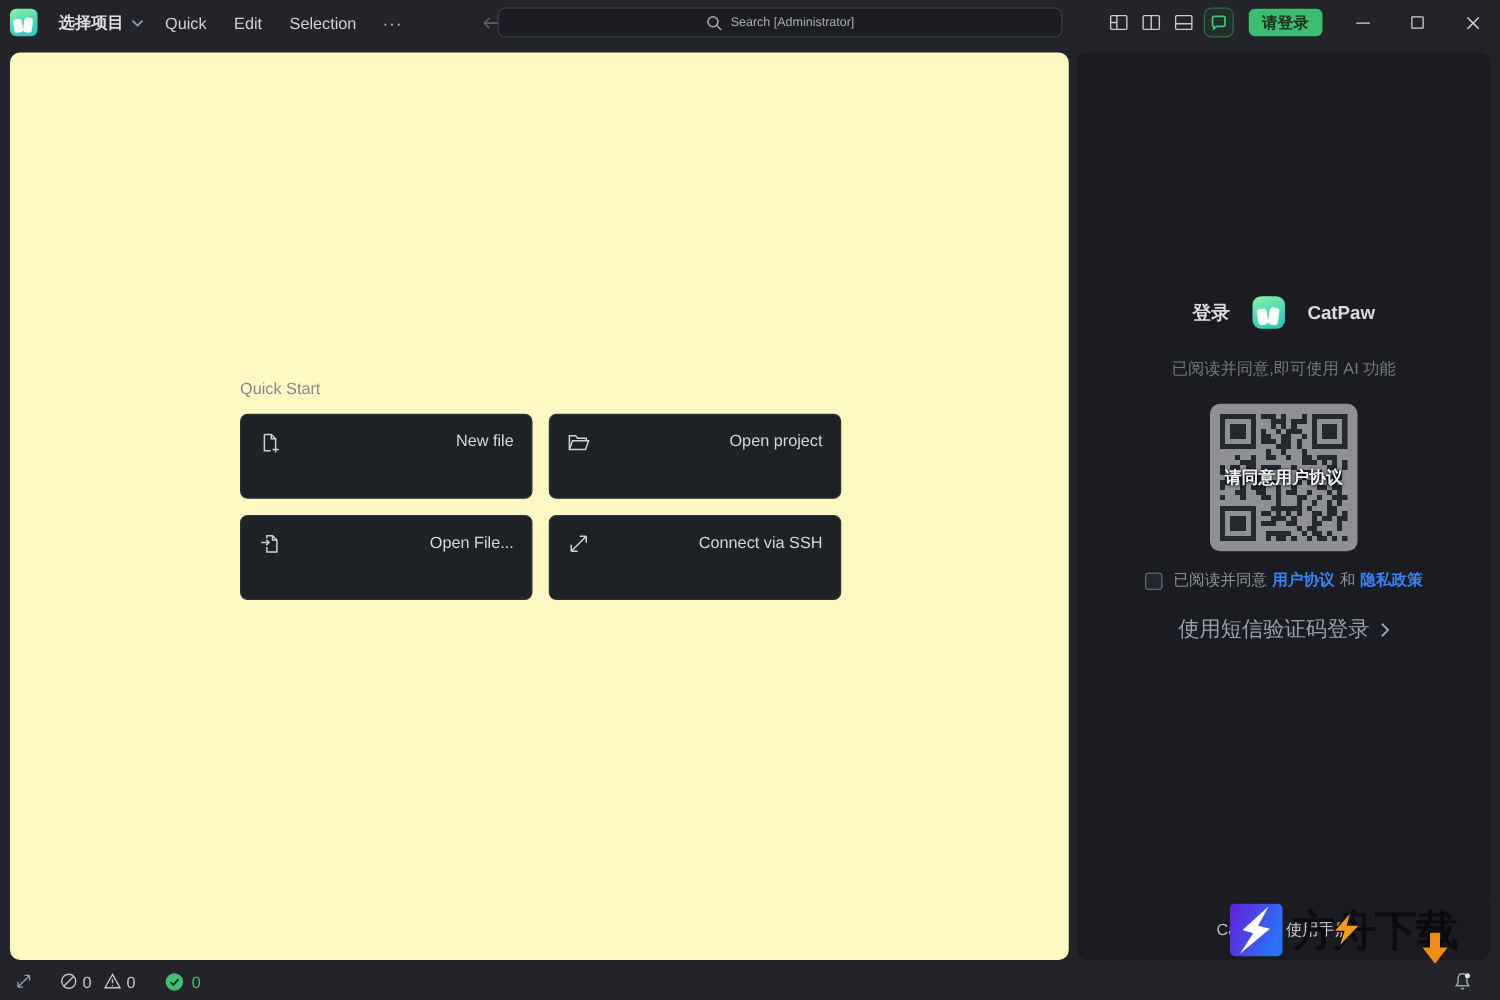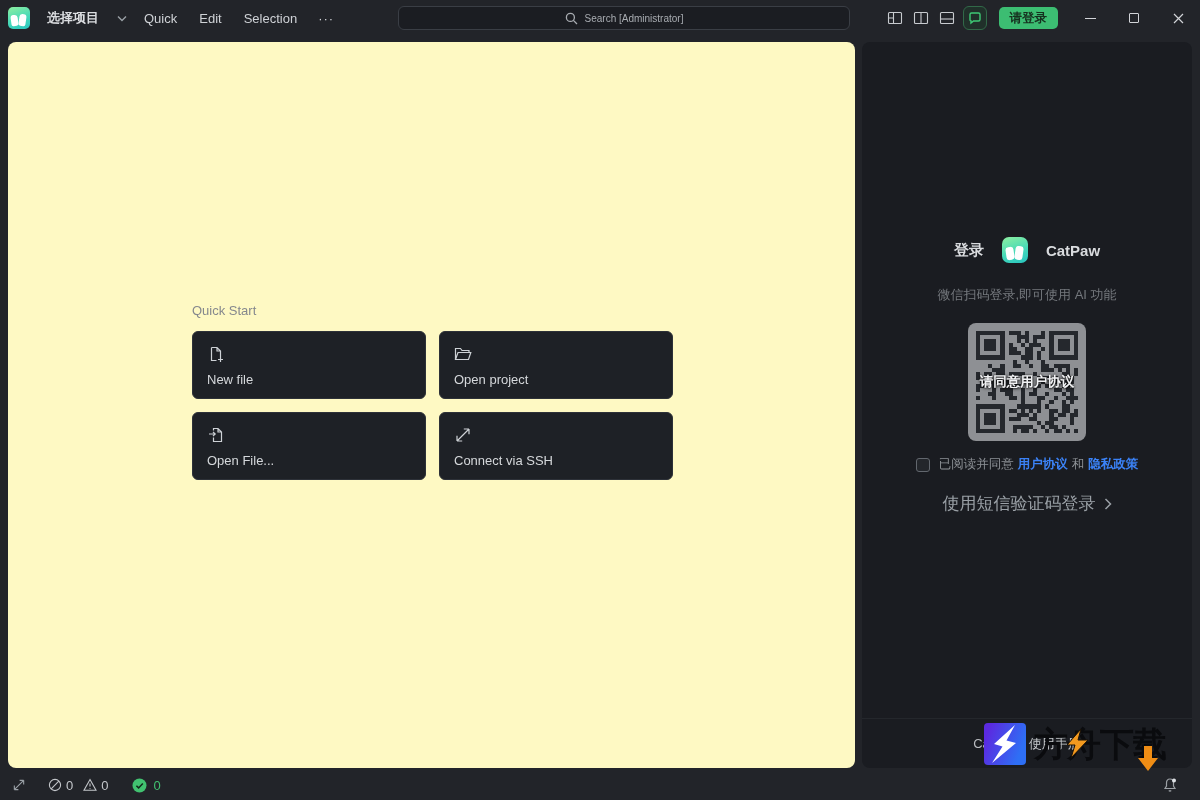--- a/index.html
+++ b/index.html
@@ -13,21 +13,21 @@
   svg { display:block; }
 
   
   .titlebar { position:absolute; top:0; left:0; right:0; height:36px; display:flex; align-items:center; }
   .tb-left { display:flex; align-items:center; height:36px; padding-left:8px; }
   .app-icon { width:22px; height:22px; border-radius:5px;
     background:linear-gradient(160deg,#8ff0a0 0%,#47d9b8 55%,#27c4c0 100%);
     position:relative; overflow:hidden; }
   .app-icon .paw1 { position:absolute; left:3px; top:8px; width:7px; height:11px; background:#fff; border-radius:3px 3px 2px 2px; transform:rotate(-8deg); }
   .app-icon .paw2 { position:absolute; left:11px; top:7px; width:7px; height:12px; background:#fdfdfd; border-radius:3px 3px 2px 2px; transform:rotate(8deg); }
-  .proj-sel { display:flex; align-items:center; gap:18px; margin-left:11px; padding:4px 6px; border-radius:5px;
+  .proj-sel { display:flex; align-items:center; gap:6px; margin-left:11px; padding:4px 6px; border-radius:5px;
     color:#dcdee1; font-size:13px; font-weight:700; cursor:pointer; }
   .proj-sel svg { color:#9aa0a6; }
   .menu-item { padding:4px 11px; color:#cfd2d6; font-size:13px; cursor:pointer; border-radius:5px; }
   .menu-more { padding:4px 10px; color:#cfd2d6; font-size:13px; letter-spacing:1px; cursor:pointer; }
   .nav-arrows { display:flex; align-items:center; gap:10px; margin-left:50px; }
   .nav-btn { width:22px; height:22px; display:flex; align-items:center; justify-content:center; cursor:pointer; }
   .nav-back { color:#565c65; }
   .nav-fwd { color:#6f7683; }
 
   .searchbox { position:absolute; left:398px; top:6px; width:452px; height:24px;
@@ -53,21 +53,21 @@
   .main-panel { position:absolute; left:8px; top:42px; width:847px; height:726px;
     background:#fef9c3; border-radius:8px; }
   .login-panel { position:absolute; left:862px; top:42px; width:330px; height:726px;
     background:#1a1c21; border-radius:8px; }
 
   
   .quickstart { position:absolute; left:184px; top:261px; width:484px; }
   .qs-label { color:#85888d; font-size:13px; margin-bottom:13px; }
   .qs-grid { display:grid; grid-template-columns:234px 234px; gap:13px 13px; }
   .qs-card { height:68px; background:#1e2126; border:1px solid #2d3138; border-radius:6px;
-    padding:13px 14px 11px; display:flex; flex-direction:column; justify-content:space-between;
+    padding:13px 14px 11px; display:flex; flex-direction:row; justify-content:space-between;
     cursor:pointer; }
   .qs-icon { color:#ced2d6; height:18px; }
   .qs-card-label { color:#d5d8db; font-size:13px; }
 
   
   .lp-title { position:absolute; top:195px; left:0; width:100%;
     display:flex; align-items:center; justify-content:center; gap:18px; }
   .lp-title .t-txt { color:#d9dbde; font-size:15px; font-weight:700; }
   .lp-logo { width:26px; height:26px; border-radius:7px;
     background:linear-gradient(160deg,#8ff0a0 0%,#47d9b8 55%,#27c4c0 100%); position:relative; overflow:hidden; }
@@ -244,21 +244,21 @@
 
 <aside class="login-panel">
   <div class="lp-title">
     <span class="t-txt">登录</span>
     <span class="lp-logo">
         <span class="paw1"></span>
         <span class="paw2"></span>
       </span>
     <span class="t-txt">CatPaw</span>
   </div>
-  <div class="lp-sub">微信扫码登录,即可使用 AI 功能</div>
+  <div class="lp-sub">已阅读并同意,即可使用 AI 功能</div>
 
   <div class="qr-wrap">
     <svg viewBox="0 0 25 25">
         <rect x="8" y="0" width="1" height="1" fill="#25282d"></rect>
         <rect x="9" y="0" width="1" height="1" fill="#25282d"></rect>
         <rect x="10" y="0" width="1" height="1" fill="#25282d"></rect>
         <rect x="12" y="0" width="1" height="1" fill="#25282d"></rect>
         <rect x="16" y="0" width="1" height="1" fill="#25282d"></rect>
         <rect x="10" y="1" width="1" height="1" fill="#25282d"></rect>
         <rect x="11" y="1" width="1" height="1" fill="#25282d"></rect>

